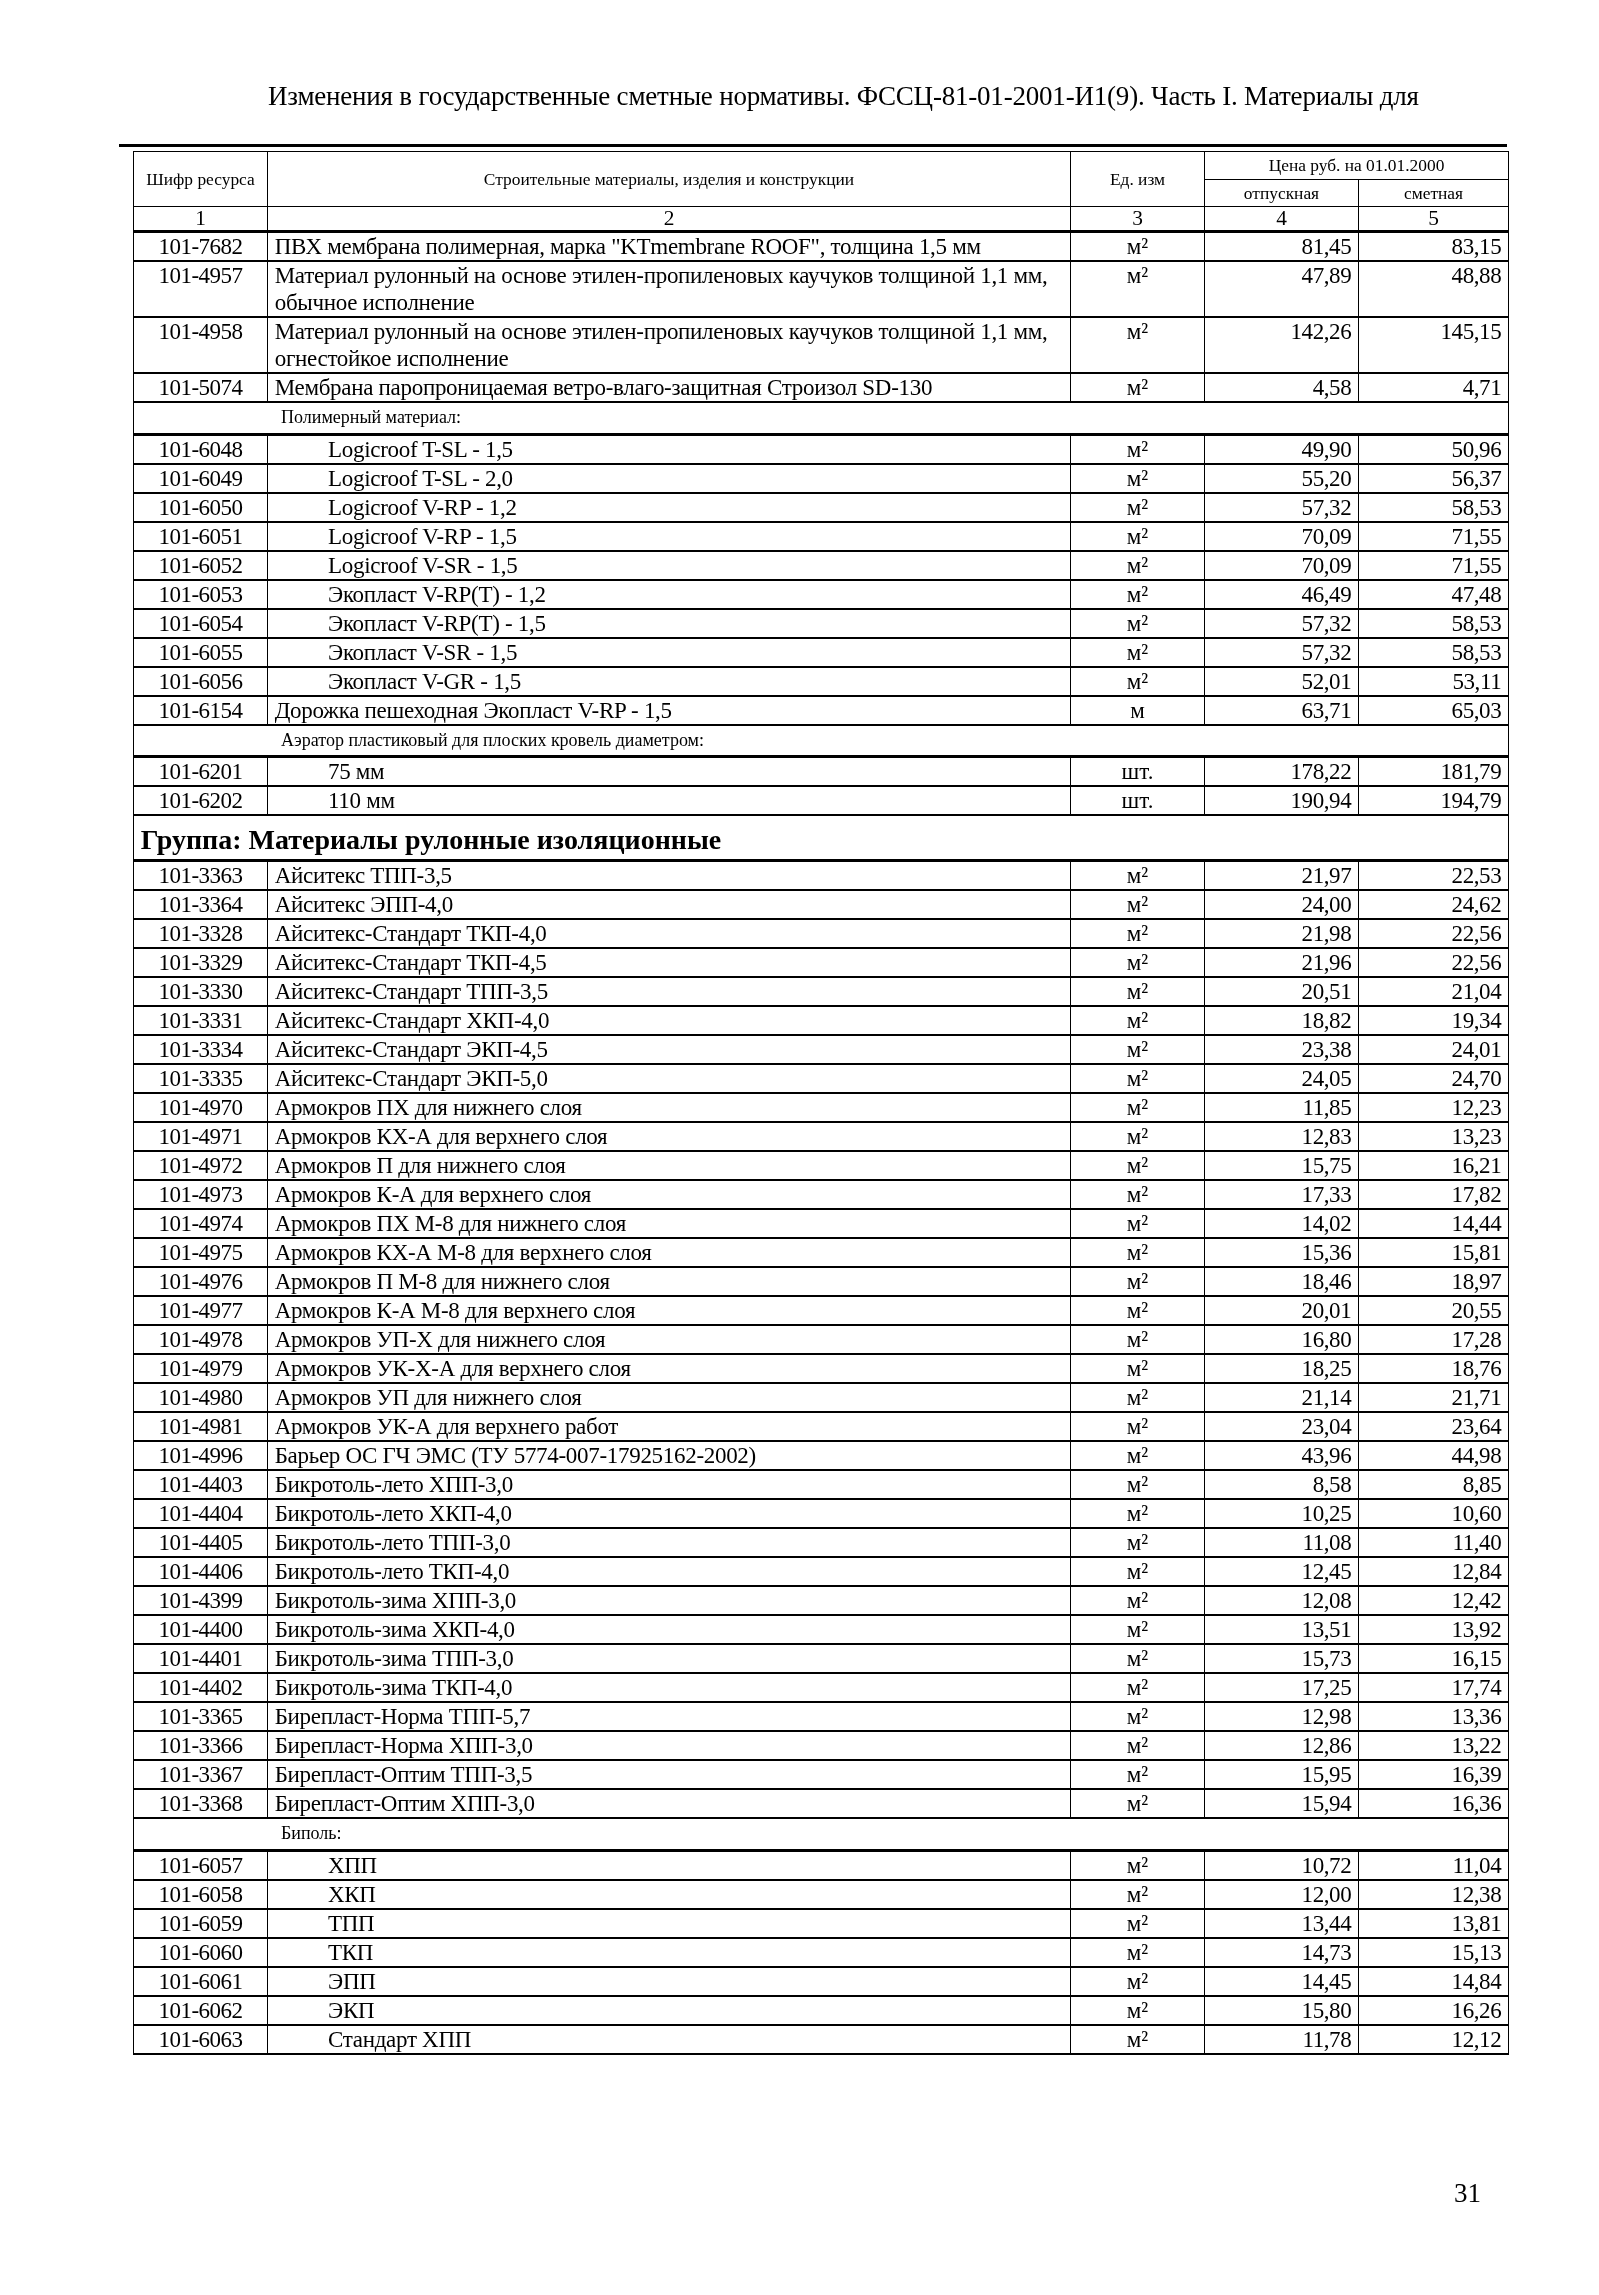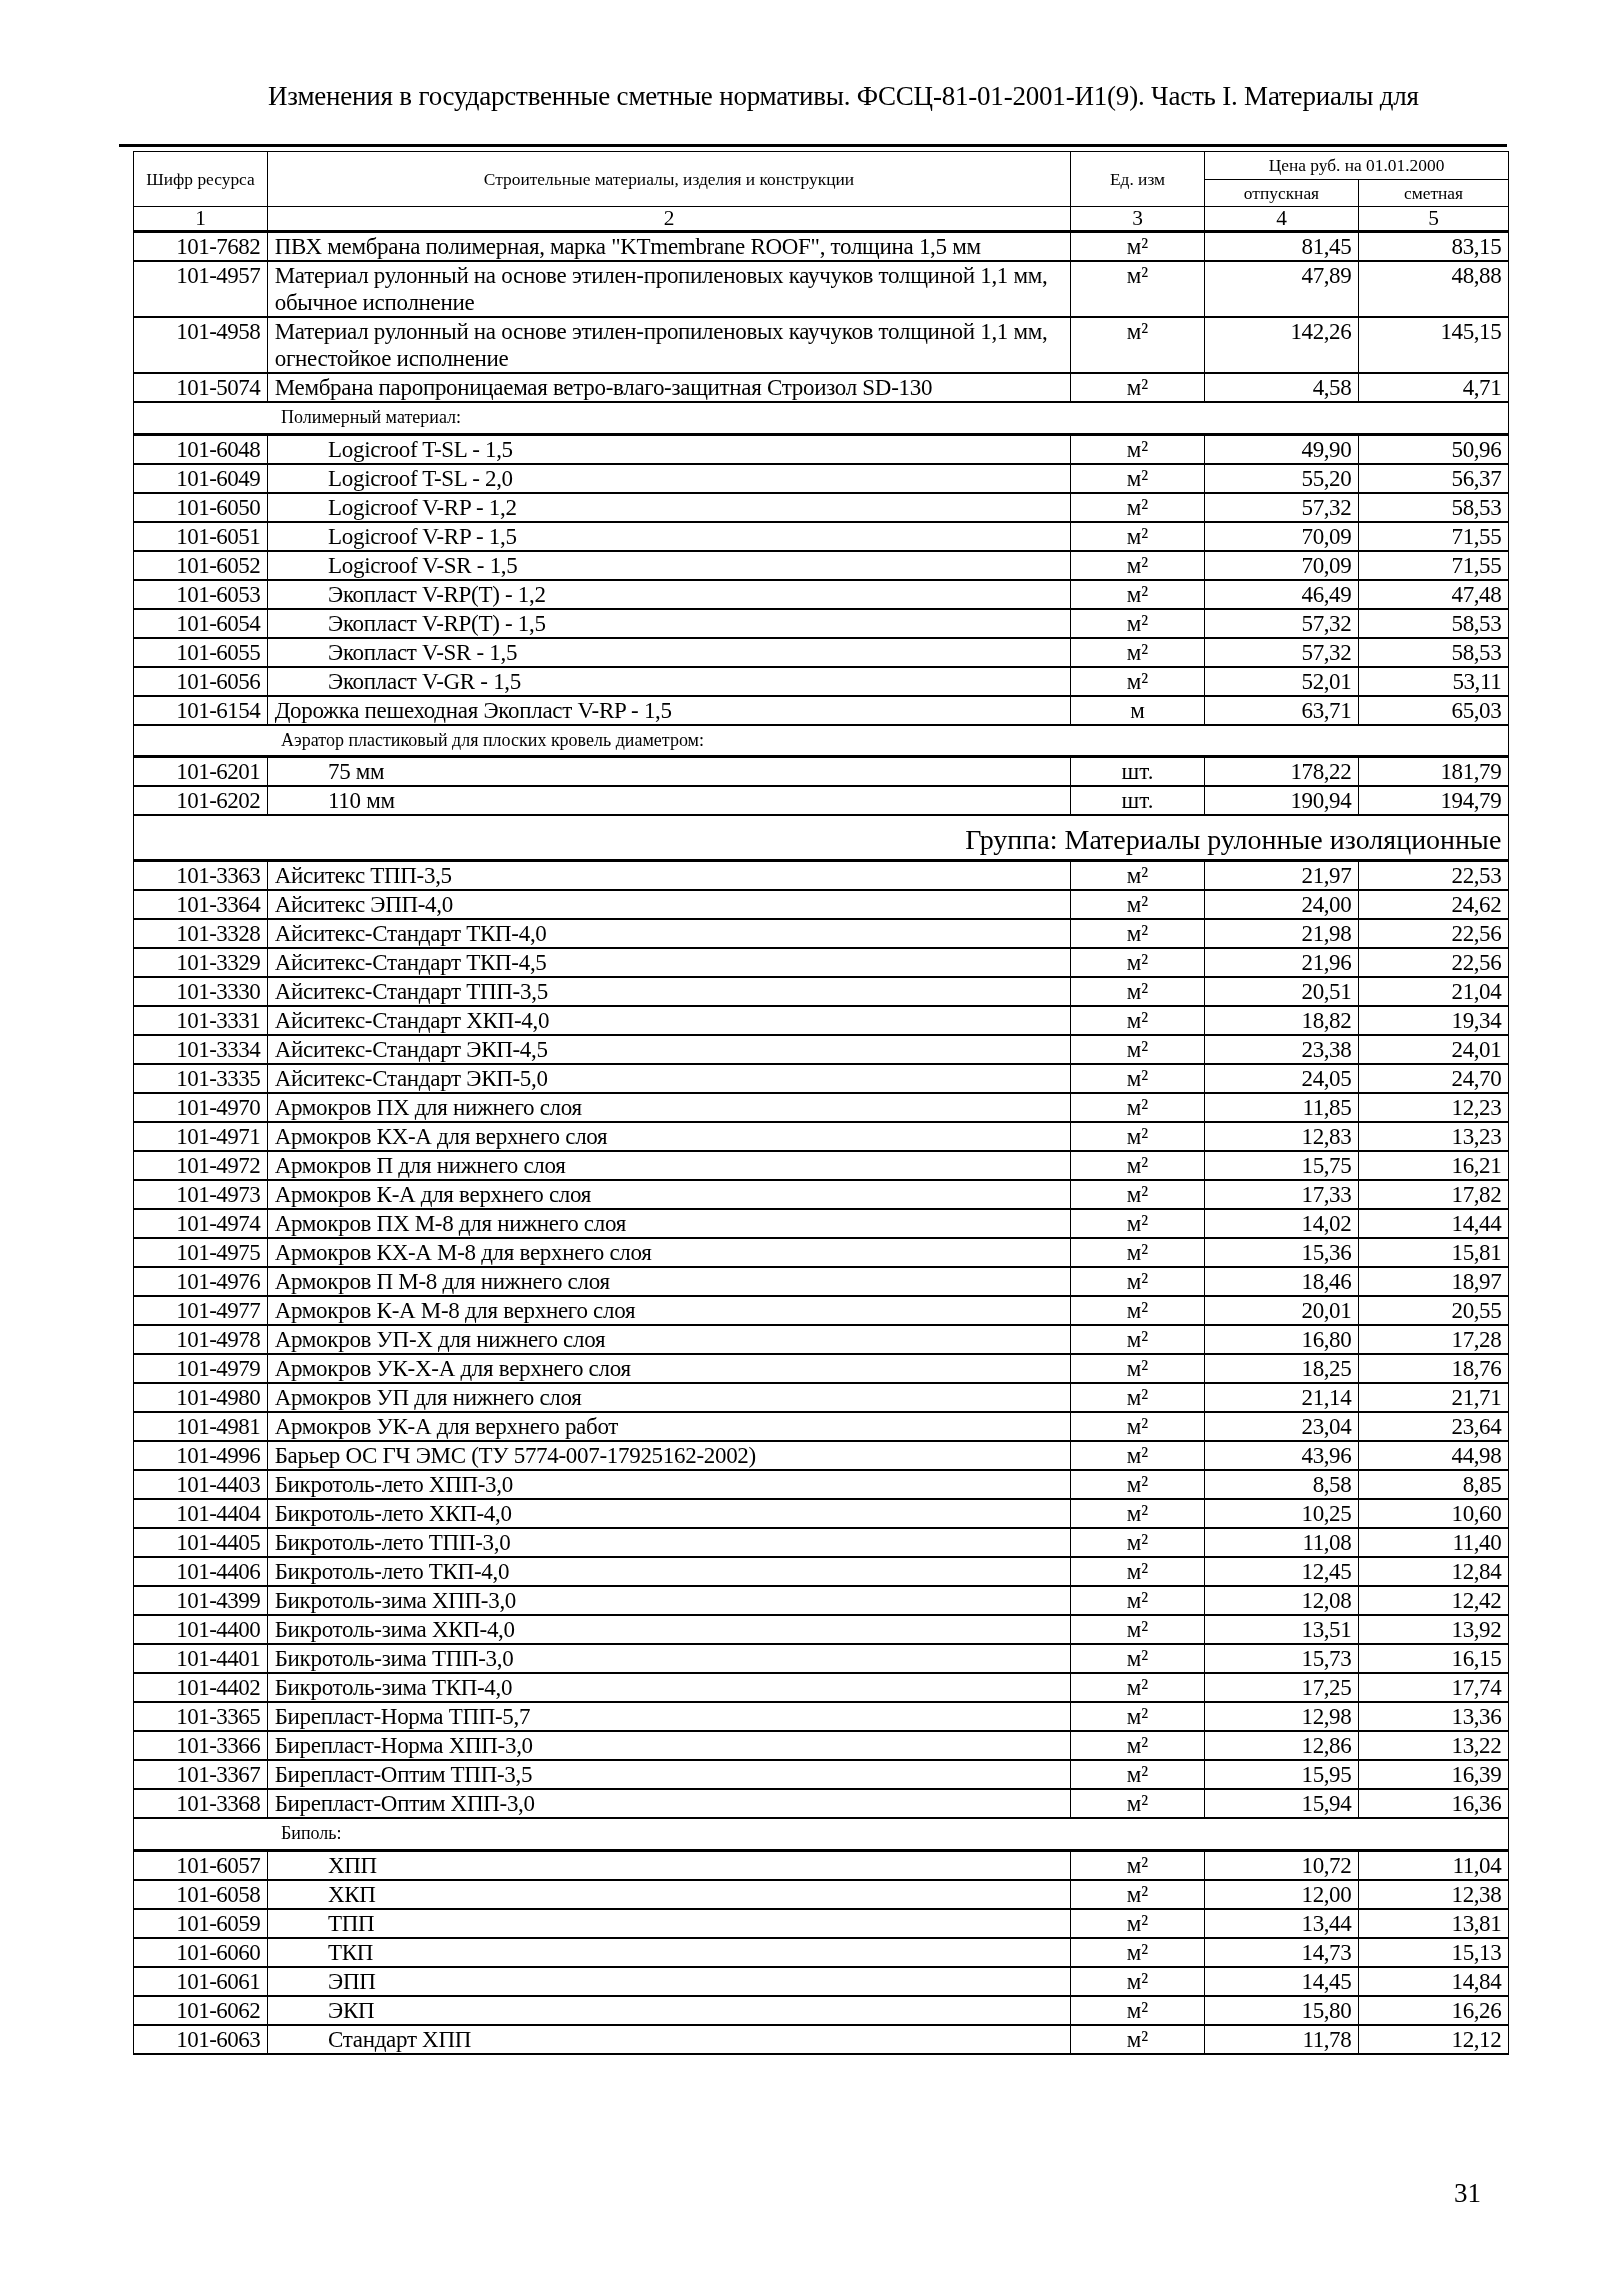--- a/index.html
+++ b/index.html
@@ -10,27 +10,27 @@
   .header-rule { position: absolute; left: 119px; top: 144px; width: 1388px; height: 3.4px; background: #000; }
   table.price-table { position: absolute; left: 119px; top: 151px; width: 1375px;
                       border-collapse: collapse; table-layout: fixed; margin-left: 14px; }
   table.price-table td, table.price-table th { border: 1.3px solid #000; padding: 0 6.7px;
                       font-weight: normal; font-size: 23px; line-height: 27px; vertical-align: top; }
   table.price-table tr.data-row td { border-bottom-width: 2.7px; height: 26px; }
   table.price-table th { font-size: 17.4px; line-height: 20px; text-align: center; vertical-align: middle; }
   th.h-code { height: 54px; }
   th.h-small { height: 25.5px; }
   tr.colnum td { text-align: center; font-size: 21.4px; line-height: 23px; height: 21.4px; border-bottom-width: 3.4px; }
-  td.code { text-align: right; padding-left: 4px; letter-spacing: -0.5px; }
+  td.code { text-align: center; padding-left: 4px; letter-spacing: -0.5px; }
   td.name { padding-left: 27px; letter-spacing: -0.3px; }
   td.name.sub { padding-left: 60px; }
   td.unit { text-align: center; }
   td.num { text-align: right; padding-right: 10.7px; letter-spacing: -0.4px; }
   tr.section td { font-size: 18px; line-height: 29.5px; padding-left: 147px; border-bottom-width: 3.4px; height: 28px; }
-  tr.group td { font-size: 28px; font-weight: normal; text-align: right; height: 43px; vertical-align: bottom;
+  tr.group td { font-size: 28px; font-weight: bold; text-align: left; height: 43px; vertical-align: bottom;
                 line-height: 38px; border-bottom-width: 3.4px; }
   .page-number { position: absolute; left: 1454px; top: 2178px; font-size: 27px; }
 </style>
 </head>
 <body>
 
 <div class="page-header">
   <div>Изменения в государственные сметные нормативы. ФССЦ-81-01-2001-И1(9). Часть I. Материалы для</div>
 </div>
 <div class="header-rule"></div>

